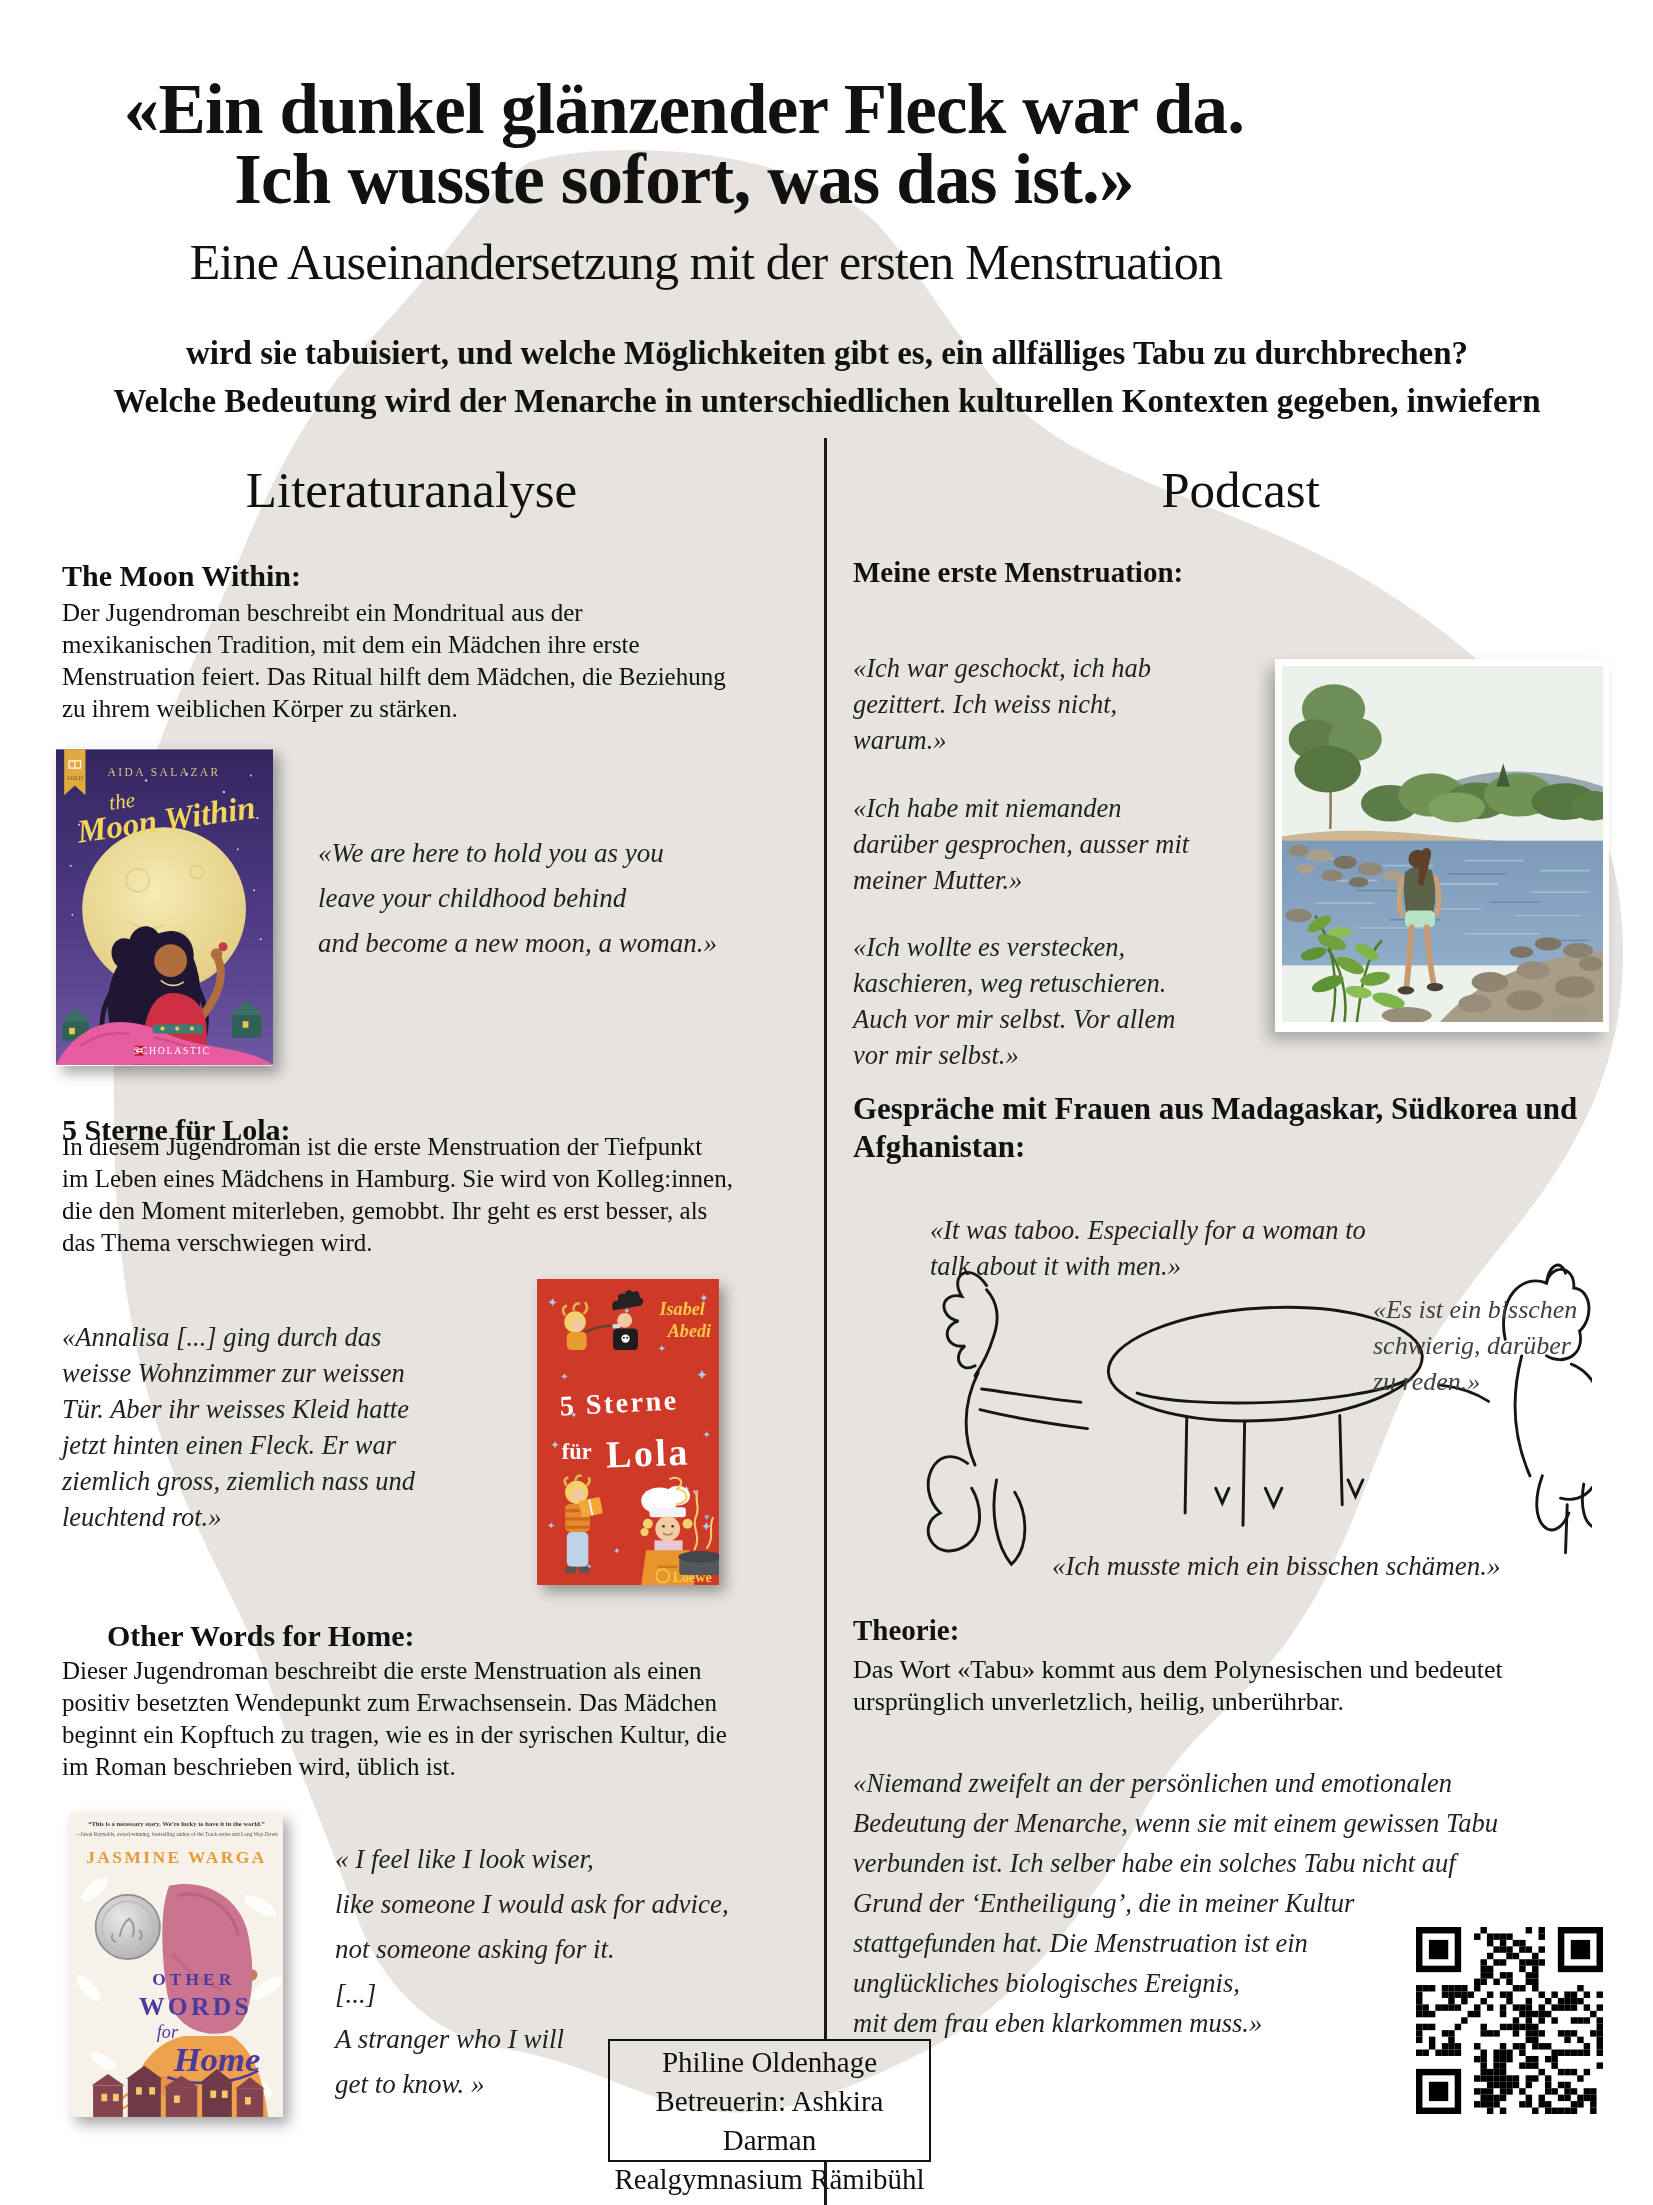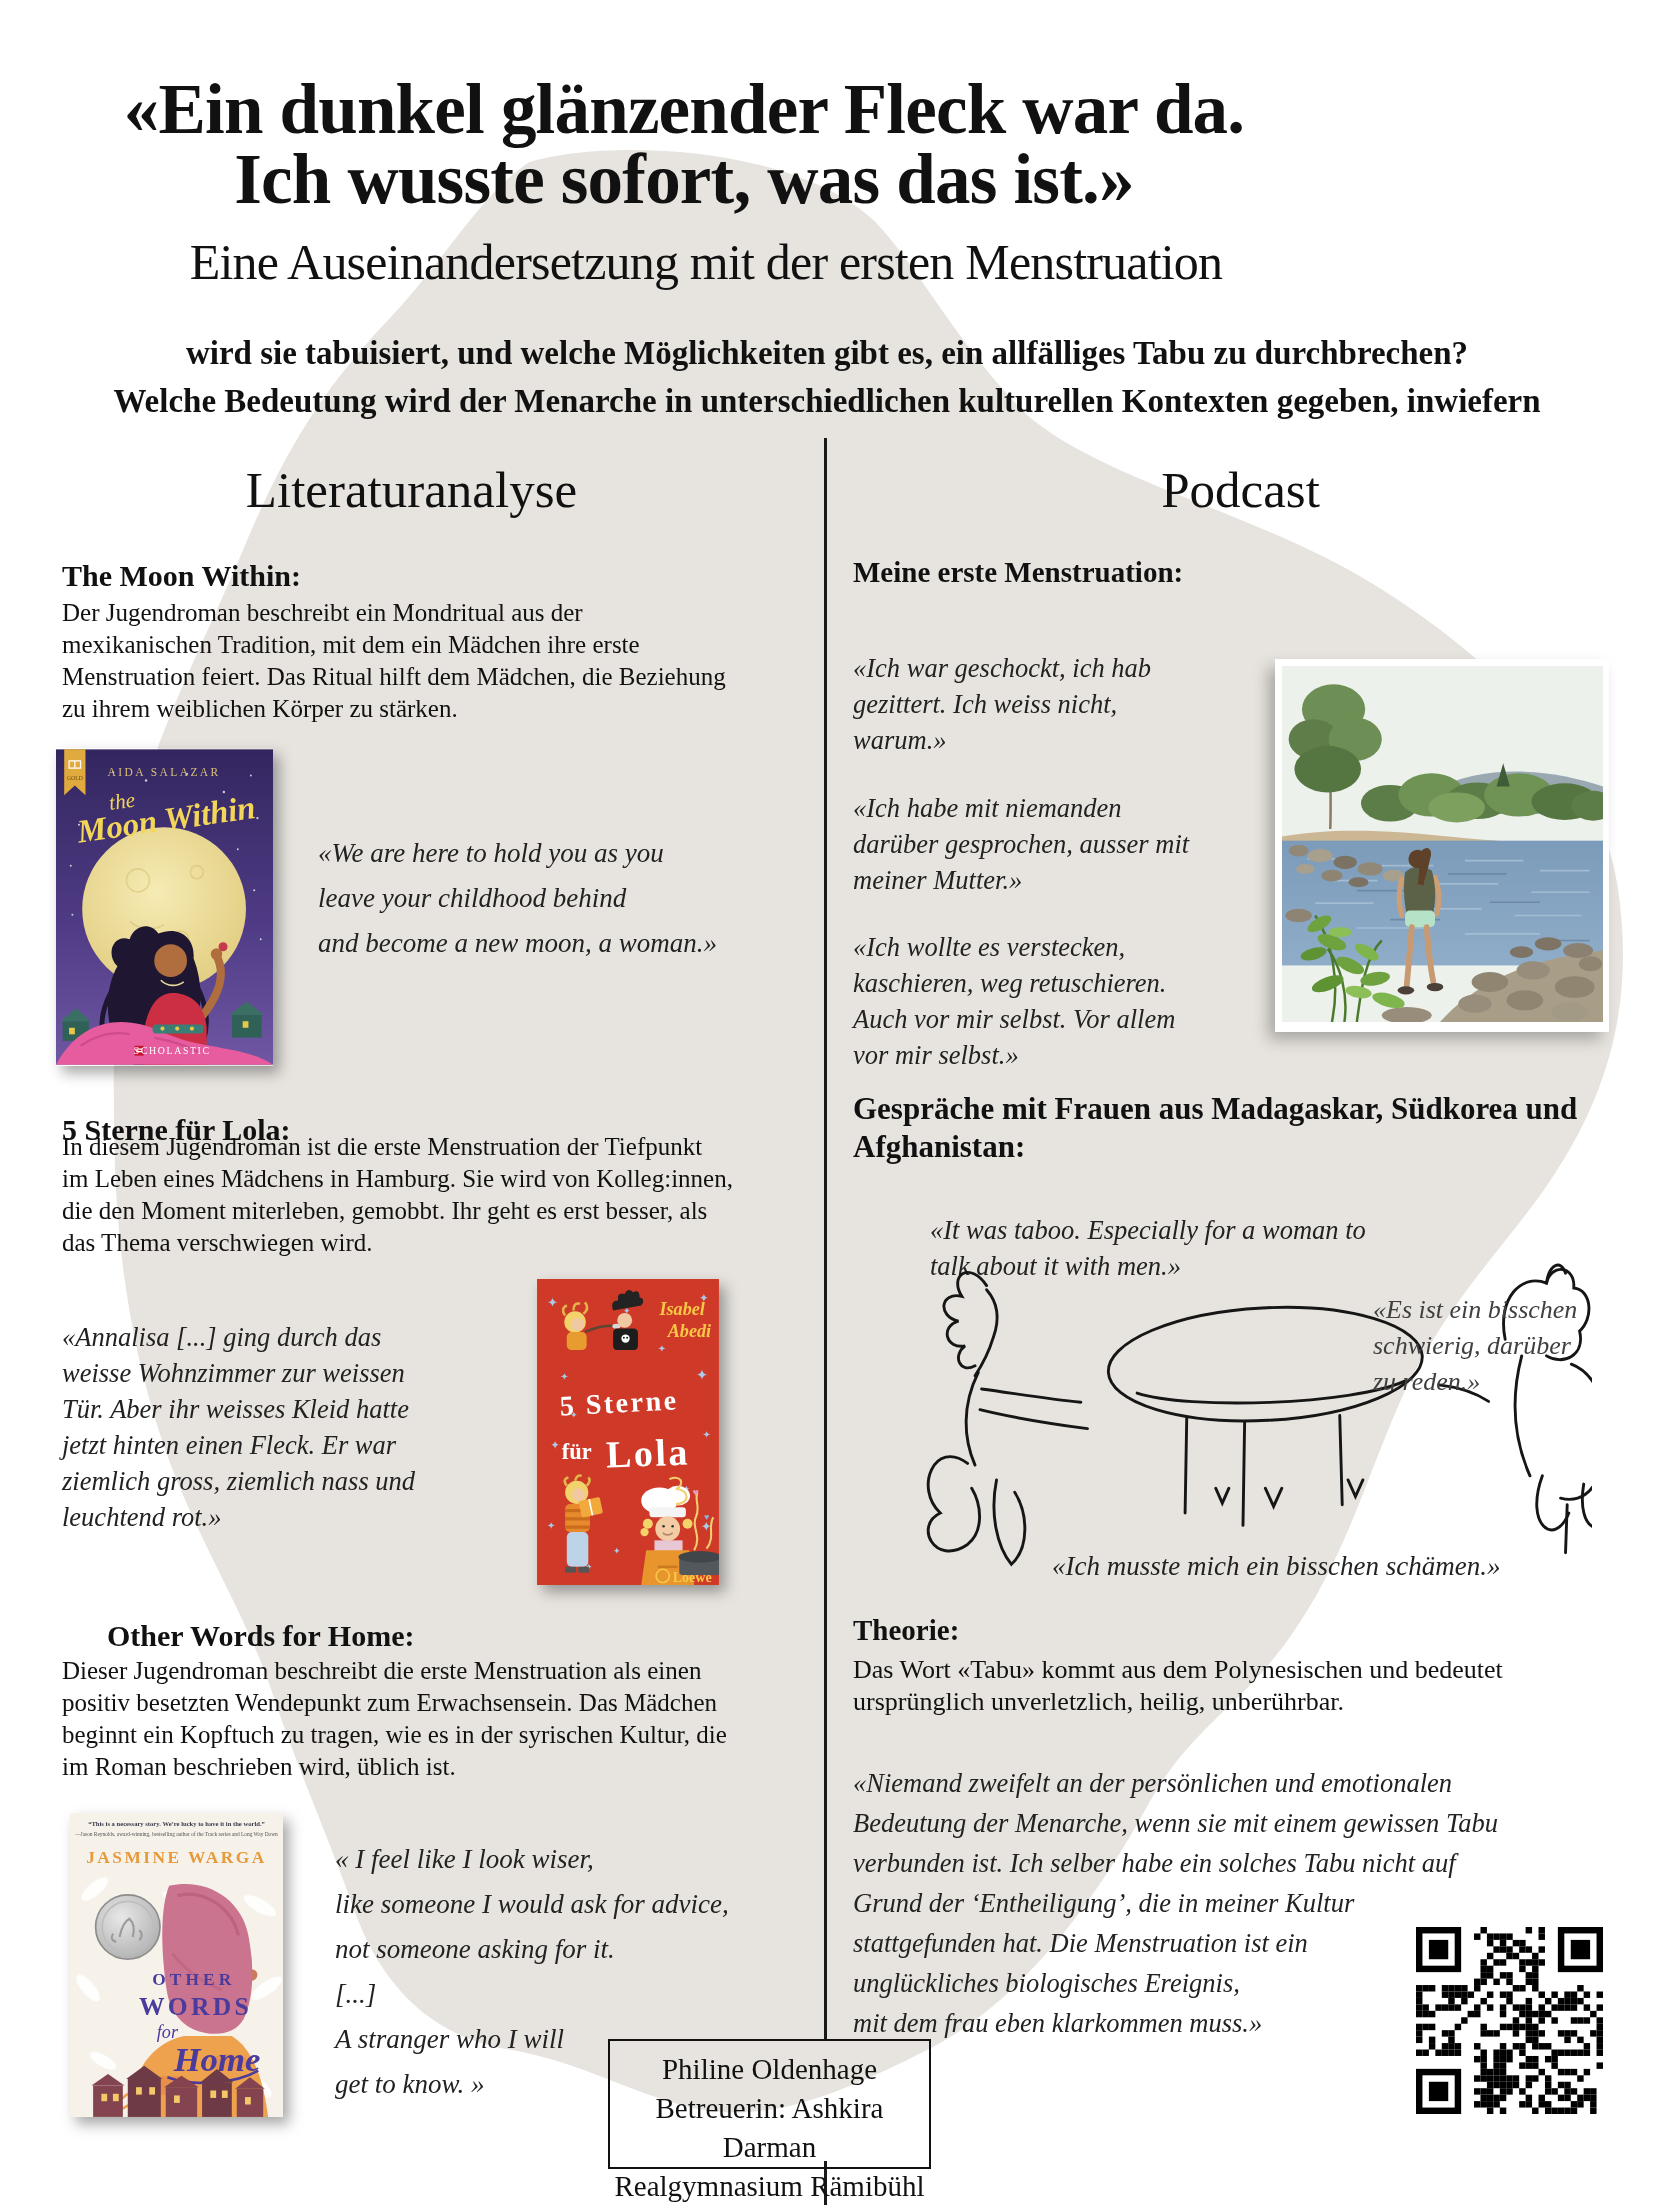--- a/index.html
+++ b/index.html
@@ -17,21 +17,21 @@
   .body-lines2{font-size:26px;line-height:32px;}
   .q-moon{font-style:italic;font-size:27px;line-height:45px;color:#222;}
   .q-anna{font-style:italic;font-size:26.5px;line-height:36px;color:#222;}
   .q-home{font-style:italic;font-size:27px;line-height:45px;color:#222;}
   .q-pod{font-style:italic;font-size:26.5px;line-height:36px;color:#222;margin-top:28px;}
   .q-es{font-style:italic;font-size:26px;line-height:36px;color:#404040;}
   .q-theo{font-style:italic;font-size:26.5px;line-height:40px;color:#222;}
   .divider{width:2.5px;background:#1a1a1a;}
   .cover{box-shadow:5.8px 7.4px 13.2px rgba(0,0,0,0.35);}
   .photo-frame{background:#fff;padding:6.6px;box-shadow:-6.6px 8.3px 15px rgba(0,0,0,0.28);}
-  .footer-box{border:2.5px solid #111;text-align:center;font-size:29px;line-height:39px;padding-top:9px;}
+  .footer-box{border:2.5px solid #111;text-align:center;font-size:29px;line-height:39px;padding-top:2px;}
   svg text{font-family:"Liberation Serif",serif;}
 </style>
 </head>
 <body>
 
 <div id="poster">
 
   <svg class="abs" style="left:0;top:0;" width="1654" height="2205" viewBox="0 0 2000 2667">
     <path fill="#e7e4df" d="M 640 196
       C 730 168, 960 174, 1058 268

